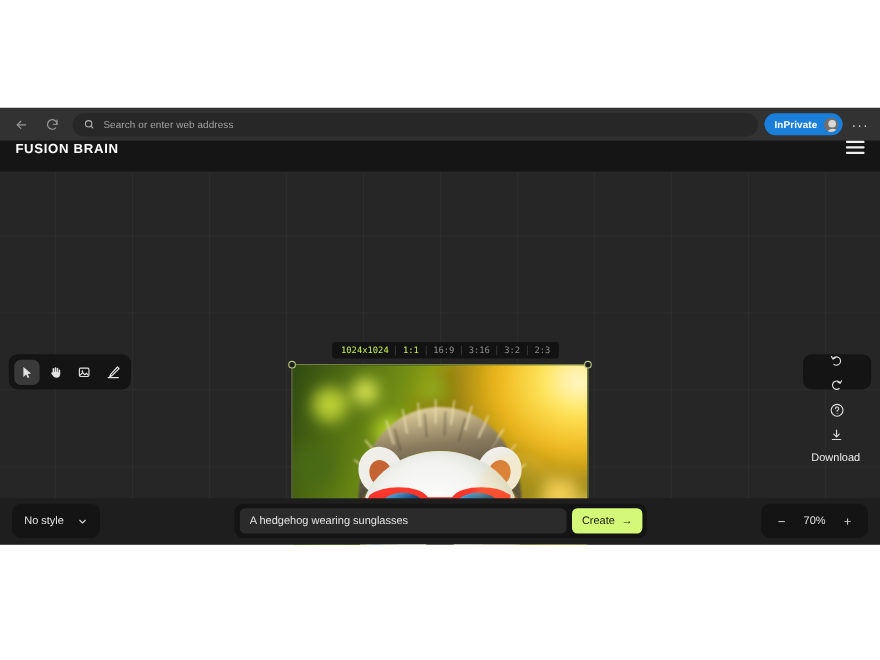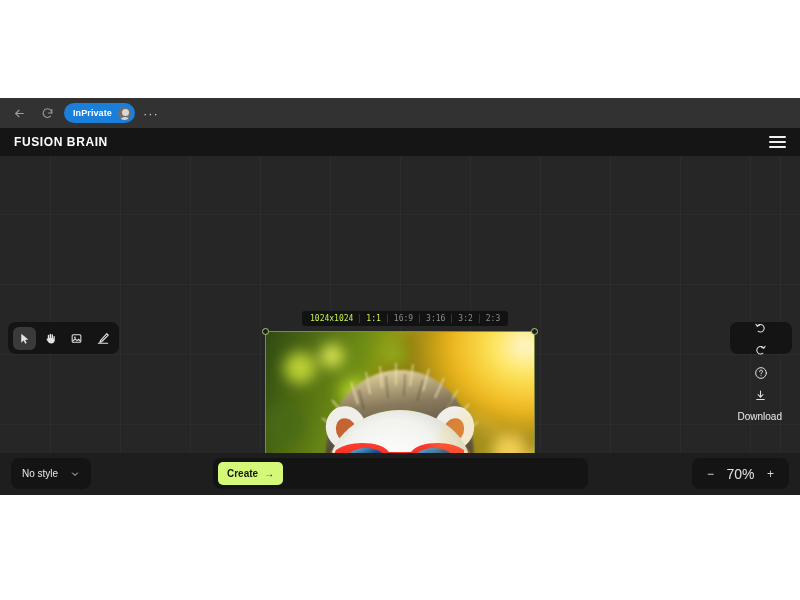--- a/index.html
+++ b/index.html
@@ -85,21 +85,21 @@
   
   #page {
     position: absolute; left: 0; top: 30px;
     width: 800px; height: 367px;
     background: #1e1e1e;
   }
   #app-header {
     position: absolute; left: 0; top: 0;
     width: 800px; height: 28px;
     background: #151515;
-    display: flex; align-items: center;
+    display: flex; 
     justify-content: space-between;
     padding: 0 14px;
   }
   #app-title {
     font-size: 12px; font-weight: bold; color: #ffffff;
     letter-spacing: .6px;
   }
   #hamburger { display: flex; flex-direction: column; gap: 3px; width: 17px; }
   #hamburger span { display: block; height: 2px; background: #f0f0f0; border-radius: 1px; }
   
@@ -219,53 +219,62 @@
     font-size: 10px;
     font-family: "Liberation Sans", sans-serif;
     padding: 0 9px;
   }
   #create-button {
     flex: 0 0 auto;
     height: 23px;
     background: #d4f878;
     border: none; border-radius: 5px;
     color: #16180c;
-    font-size: 10px; font-weight: 700;
+    font-size: 10px; font-weight: 400;
     font-family: "Liberation Sans", sans-serif;
     padding: 0 9px;
     display: flex; align-items: center; gap: 6px;
   }
   #zoom-control {
     position: absolute; right: 11px; top: 5px;
     width: 97px; height: 31px;
     background: #141414;
     border-radius: 8px;
     display: flex; align-items: center; justify-content: space-between;
     padding: 0 13px;
   }
   .zoom-btn { font-size: 12px; color: #d8d8d8; line-height: 1; width: 11px; text-align: center; }
-  #zoom-level { font-size: 14px; color: #e2e2e2; }
+  #zoom-level { font-size: 10px; color: #e2e2e2; }
 </style>
 </head>
 <body>
 
 <div id="browser-window">
 
   <div id="browser-toolbar">
     <div class="chrome-btn">
       <svg width="13" height="13" viewBox="0 0 24 24" fill="none" stroke="currentColor" stroke-width="2" stroke-linecap="round" stroke-linejoin="round">
         <line x1="19" y1="12" x2="5" y2="12"></line>
           <polyline points="11 18 5 12 11 6"></polyline>
       </svg>
     </div>
     <div class="chrome-btn">
       <svg width="13" height="13" viewBox="0 0 24 24" fill="none" stroke="currentColor" stroke-width="2" stroke-linecap="round">
         <path d="M20 11a8 8 0 1 0-2.3 6"></path>
           <polyline points="20 4 20 11 13.5 11"></polyline>
       </svg>
+    </div>
+    <div id="address-bar">
+      <span class="search-ico">
+        <svg width="10" height="10" viewBox="0 0 24 24" fill="none" stroke="currentColor" stroke-width="2.4" stroke-linecap="round">
+          <circle cx="11" cy="11" r="7"></circle>
+            <line x1="20" y1="20" x2="16" y2="16"></line>
+        </svg>
+      </span>
+      <span id="address-text">Search or enter web address</span>
     </div>
     <div id="inprivate-pill">
       <span id="inprivate-label">InPrivate</span>
       <span id="inprivate-avatar"></span>
     </div>
     <div id="ellipsis-btn">
       <span>···</span>
     </div>
   </div>
 
@@ -513,20 +522,21 @@
       <div id="bottom-bar">
 
         <div id="style-select">
           <span id="style-label">No style</span>
           <svg width="10" height="10" viewBox="0 0 24 24" fill="none" stroke="#d5d5d5" stroke-width="2.4" stroke-linecap="round" stroke-linejoin="round">
             <polyline points="6 9.5 12 15.5 18 9.5"></polyline>
           </svg>
         </div>
 
         <div id="prompt-wrap">
+          <input id="prompt-input" type="text" value="A hedgehog wearing sunglasses" placeholder="Describe what you want to create" style="">
           <button id="create-button">
             <span>Create</span>
             <span>→</span>
           </button>
         </div>
 
         <div id="zoom-control">
           <span class="zoom-btn">−</span>
           <span id="zoom-level">70%</span>
           <span class="zoom-btn">+</span>

